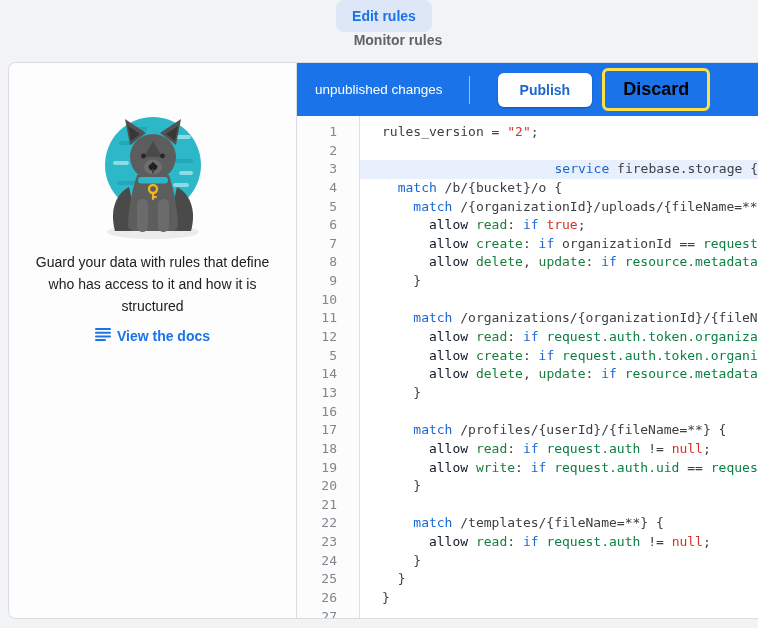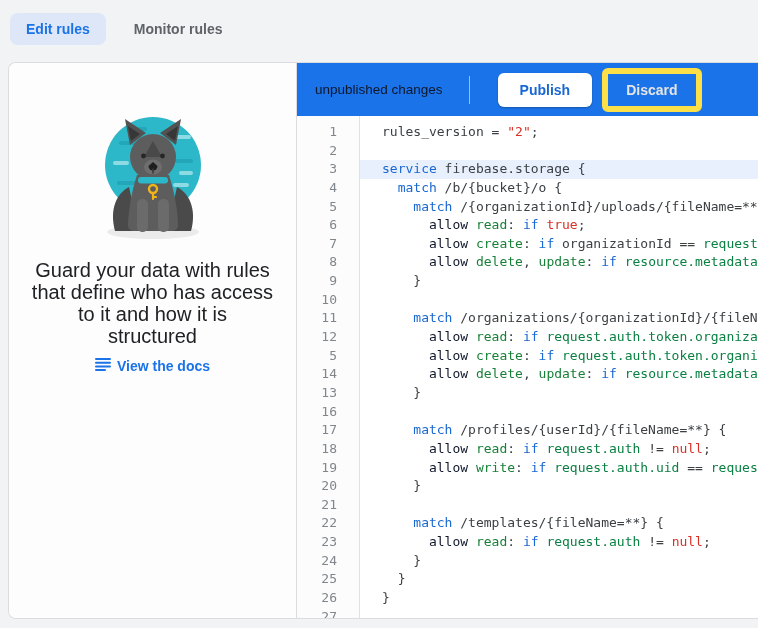--- a/index.html
+++ b/index.html
@@ -1,67 +1,67 @@
 <!DOCTYPE html>
 <html><head>
 <meta charset="utf-8">
 <style>
   * { margin:0; padding:0; box-sizing:border-box; }
   html,body { width:758px; height:628px; overflow:hidden; background:#f1f3f4;
     font-family:"Liberation Sans", sans-serif; }
 
   
-  .topbar { height:58px; display:flex; align-items:center; padding-left:10px; }
+  .topbar { height:58px; display:flex; align-items:center; padding-left:10px;flex-direction:column; }
   .tab-pill { background:#dde7f8; color:#1a73e8; font-size:14px; font-weight:bold;
     padding:8px 16px; border-radius:8px; cursor:pointer; }
   .tab-plain { color:#5f6368; font-size:14px; font-weight:bold; margin-left:22px; cursor:pointer;padding-left:6px; }
 
   
   .card { position:absolute; left:8px; top:62px; width:750px; height:557px;
     background:#ffffff; border:1px solid #dadce0; border-right:none;
     border-radius:8px 0 0 8px; display:flex; overflow:hidden; }
 
   
   .left-panel { width:288px; border-right:1px solid #dadce0; display:flex;
     flex-direction:column; align-items:center; background:#fdfdfd; }
   .dog-wrap { margin-top:40px; }
-  .headline { margin-top:12px; padding:0 22px; text-align:center; font-size:20px;
+  .headline { margin-top:4px; padding:0 22px; text-align:center; font-size:14px;
     line-height:22px; color:#202124; }
   .docs-link { margin-top:10px; display:flex; align-items:center; gap:6px;
     color:#1a73e8; font-size:14px; font-weight:bold; cursor:pointer; }
   .spacer { flex:1; }
   .playground { width:100%; border-top:1px solid #dadce0; padding:12px 16px 14px 18px;
     display:flex; align-items:flex-start; position:relative; }
   .pg-icon { margin-top:3px; margin-right:14px; }
   .pg-title { font-size:15px; color:#202124; margin-bottom:4px; }
   .pg-sub { font-size:12.5px; line-height:17px; color:#5f6368; width:178px; }
   .pg-chevron { position:absolute; right:22px; top:26px; cursor:pointer; }
 
   
   .right-panel { flex:1; display:flex; flex-direction:column; min-width:0; }
   .editor-header { height:53px; background:#1a73e8; display:flex; align-items:center;
     padding:0 18px; flex-shrink:0; }
-  .status-text { color:#0f172a; font-size:13.5px; }
+  .status-text { color:#ffffff; font-size:13.5px; }
   .v-divider { width:1px; height:28px; background:rgba(255,255,255,.55); margin:0 28px 0 26px; }
   .btn-publish { background:#ffffff; color:#1967d2; font-size:14px; font-weight:bold;
     border:none; padding:9px 22px; border-radius:6px; cursor:pointer;
     box-shadow:0 1px 2px rgba(0,0,0,.25); font-family:"Liberation Sans",sans-serif; }
-  .btn-discard { background:transparent; color:#e5e5e5; font-size:14px; font-weight:bold;
-    border:6px solid #fde047; padding:8px 18px; border-radius:6px; margin-left:10px;
+  .btn-discard { background:transparent; color:#000000; font-size:18px; font-weight:bold;
+    border:3px solid #fde047; padding:8px 18px; border-radius:6px; margin-left:10px;
     cursor:pointer; font-family:"Liberation Sans",sans-serif; }
 
   
   .editor { flex:1; display:flex; min-width:0; overflow:hidden;
     font-family:"DejaVu Sans Mono","Liberation Mono",monospace; font-size:13px; }
   .gutter { width:63px; flex-shrink:0; background:#fcfcfc; border-right:1px solid #e0e0e0;
     padding-top:7px; text-align:right; }
   .ln { height:18.65px; line-height:18.65px; padding-right:22px; color:#80868b; }
   .code-area { flex:1; padding-top:7px; min-width:0; overflow:hidden; cursor:text; }
   .code-line { height:18.65px; line-height:18.65px; padding-left:22px; white-space:pre; }
-  .code-line.hl { background:#e8f0fe; }
+  .code-line.hl { background:#e8f0fe;text-align:right; }
   .tk-d { color:#3c4043; }
   .tk-k { color:#1967d2; }
   .tk-a { color:#0f172a; }
   .tk-g { color:#188038; }
   .tk-p { color:#0b8043; }
   .tk-v { color:#d93025; }
 </style>
 </head>
 <body>
 

